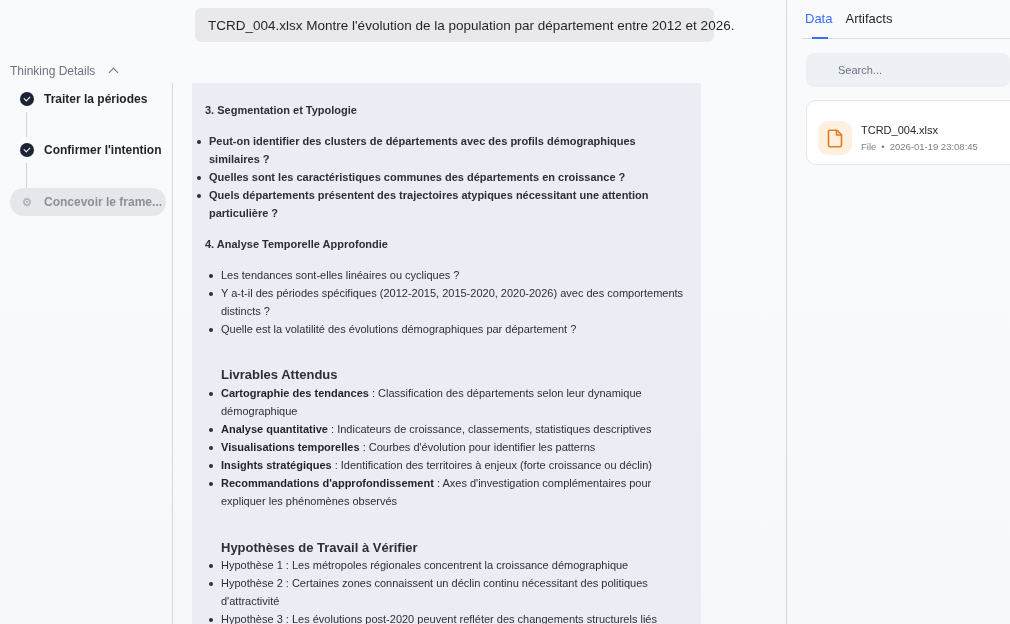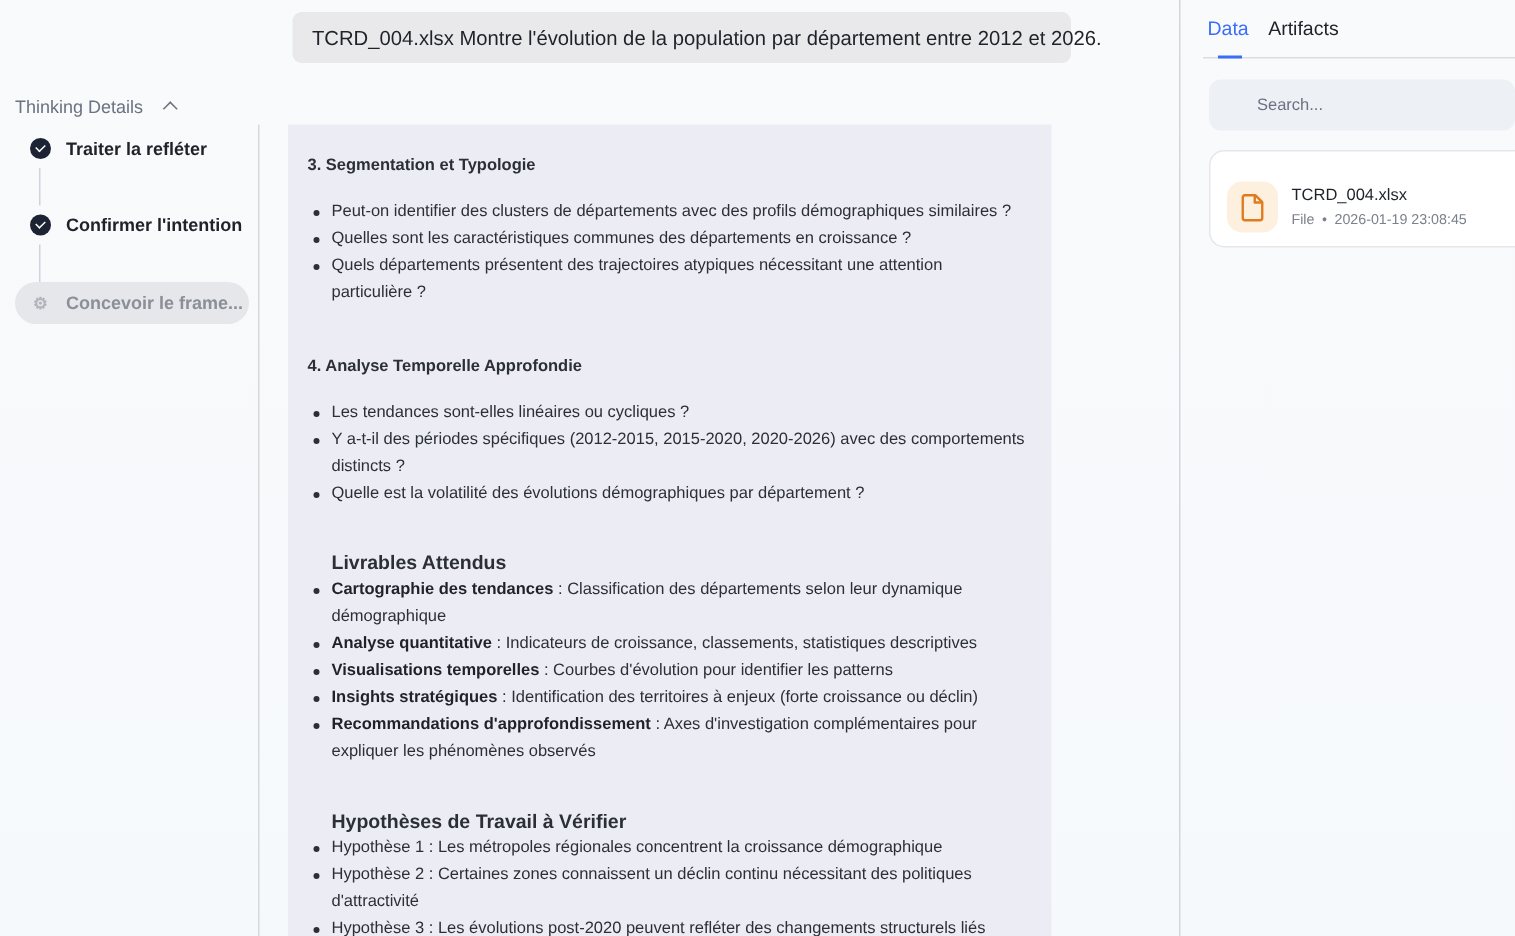--- a/index.html
+++ b/index.html
@@ -63,21 +63,21 @@
     .content h4 { font-size: 11px; font-weight: bold; margin: 0; }
     .content h3 { font-size: 13px; font-weight: bold; margin: 16px; }
     .content ul { list-style: none; margin: 0; padding: 0; }
     .content li { position: relative; padding-left: 16px; }
     .content li::before {
       content: ""; position: absolute; left: 4px; top: 8px; width: 4px; height: 4px;
       border-radius: 50%; background: #2b2f36;
     }
     .content li b { font-weight: bold; color: #1f2329; }
     .sec3-title { position: absolute; left: 13px; top: 18px; text-align: center; }
-    .sec3-list { position: absolute; left: 13px; top: 49px; width: 480px; }
+    .sec3-list { position: absolute; left: 1px; top: 49px; width: 480px; font-weight: bold; }
     .sec4-title { position: absolute; left: 13px; top: 152px; }
     .sec4-list { position: absolute; left: 13px; top: 183px; width: 480px; }
     .livr-title { position: absolute; left: 13px; top: 267px; }
     .livr-list { position: absolute; left: 13px; top: 301px; width: 480px; }
     .hyp-title { position: absolute; left: 13px; top: 440px; }
     .hyp-list { position: absolute; left: 13px; top: 473px; width: 484px; }
     
     .vdivider-right { position: absolute; left: 786px; top: 0; width: 1px; height: 624px; background: #d3d6dc; }
     .right-panel { position: absolute; left: 787px; top: 0; width: 223px; height: 624px; }
     .tabs { position: absolute; left: 18px; top: 11px; display: flex; gap: 13px; font-size: 13px; }
@@ -115,21 +115,21 @@
   </div>
 
   <div class="thinking-header">
     <span>Thinking Details</span>
     <span class="chev"></span>
   </div>
 
   <div class="steps">
     <div class="step">
       <span class="check"></span>
-      <span>Traiter la refléter</span>
+      <span>Traiter la périodes</span>
     </div>
     <div class="step-line"></div>
     <div class="step">
       <span class="check"></span>
       <span>Confirmer l'intention</span>
     </div>
     <div class="step-line"></div>
     <div class="step active">
       <span class="gear">⚙</span>
       <span>Concevoir le frame...</span>

